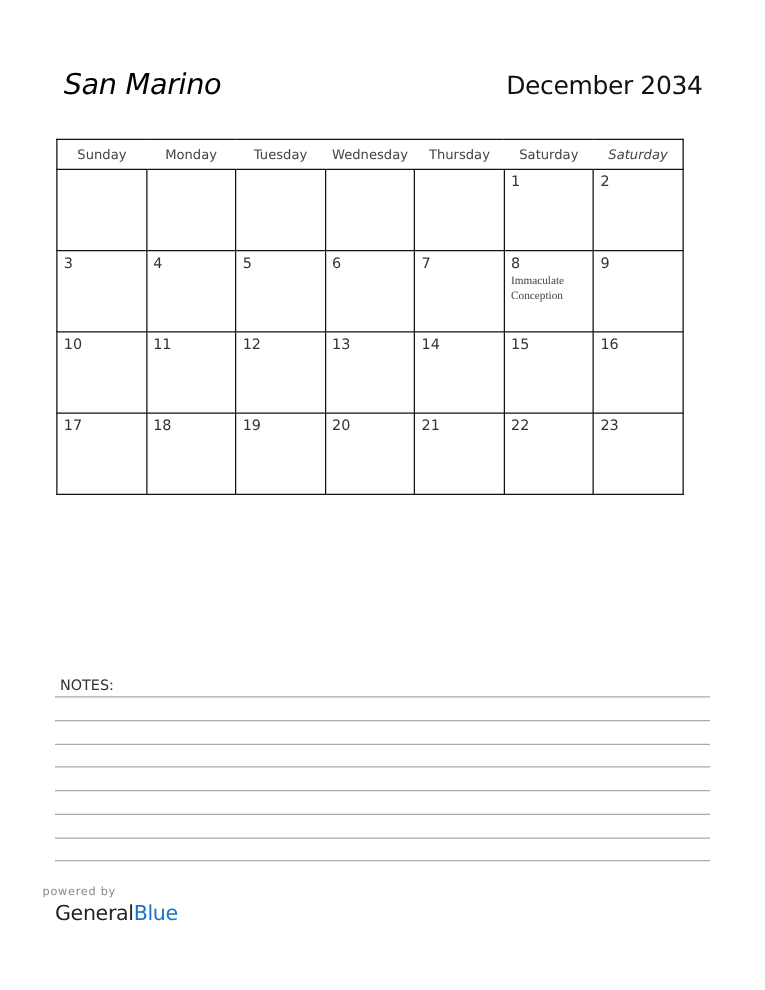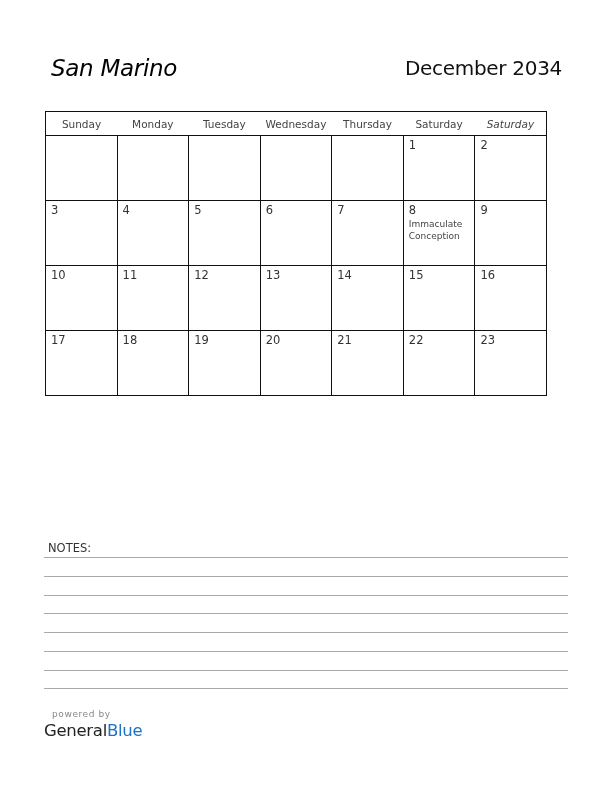--- a/index.html
+++ b/index.html
@@ -33,32 +33,32 @@
     table.cal th:last-child { border-right: 1.3px solid #111; font-style: italic; }
     table.cal td {
       height: 64px; vertical-align: top; position: relative;
     }
     .daynum {
       display: block; font-size: 11.5px; color: #333;
       padding: 3px 0 0 5px; line-height: 13px;
     }
     .holiday {
       display: block; font-size: 9px; color: #444;
-      padding: 1px 0 0 5px; line-height: 12px;
+      padding: 1px 0 0 5px; line-height: 12px; font-family: Liberation Serif, serif;
     }
     .notes-label {
       position: absolute; left: 48px; top: 541px;
       font-size: 11.5px; color: #333;
     }
     .note-line {
       position: absolute; left: 44px; width: 524px; height: 0;
       border-top: 1.5px solid #aaa;
     }
     .powered {
-      position: absolute; left: 52px; top: 709px;
+      position: absolute; left: 34px; top: 709px;
       font-size: 9px; color: #888; letter-spacing: 0.6px;
     }
     .brand {
       position: absolute; left: 44px; top: 721px;
       font-size: 16.5px; letter-spacing: -0.3px;
     }
     .brand .b1 { color: #222; }
     .brand .b2 { color: #1a73c8; }
   </style>
 </head>

